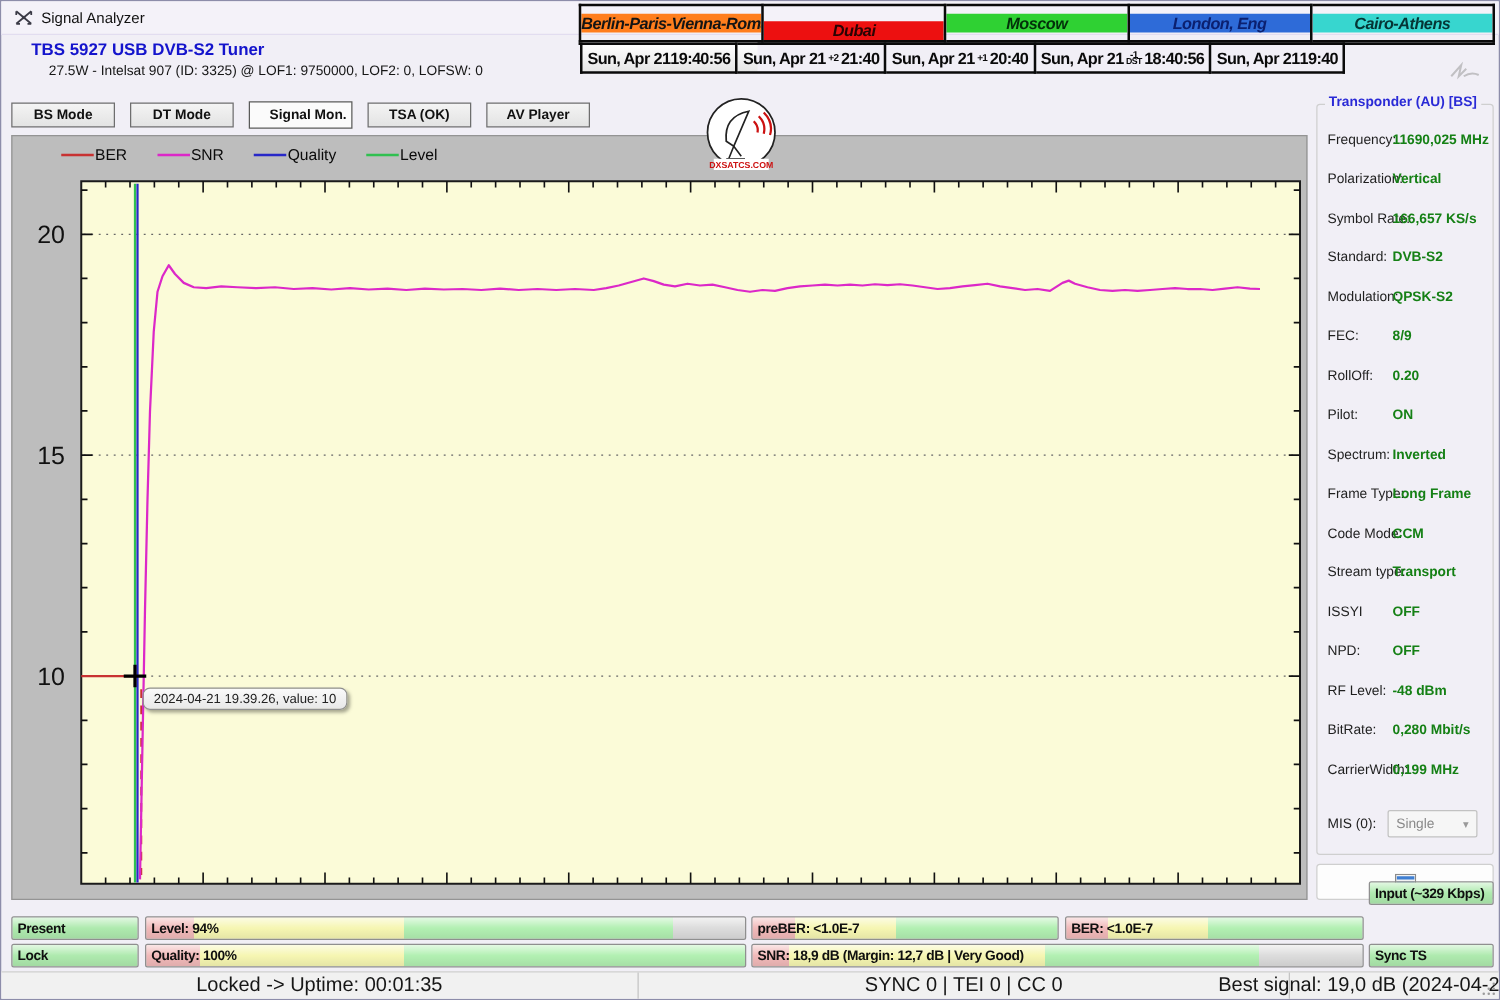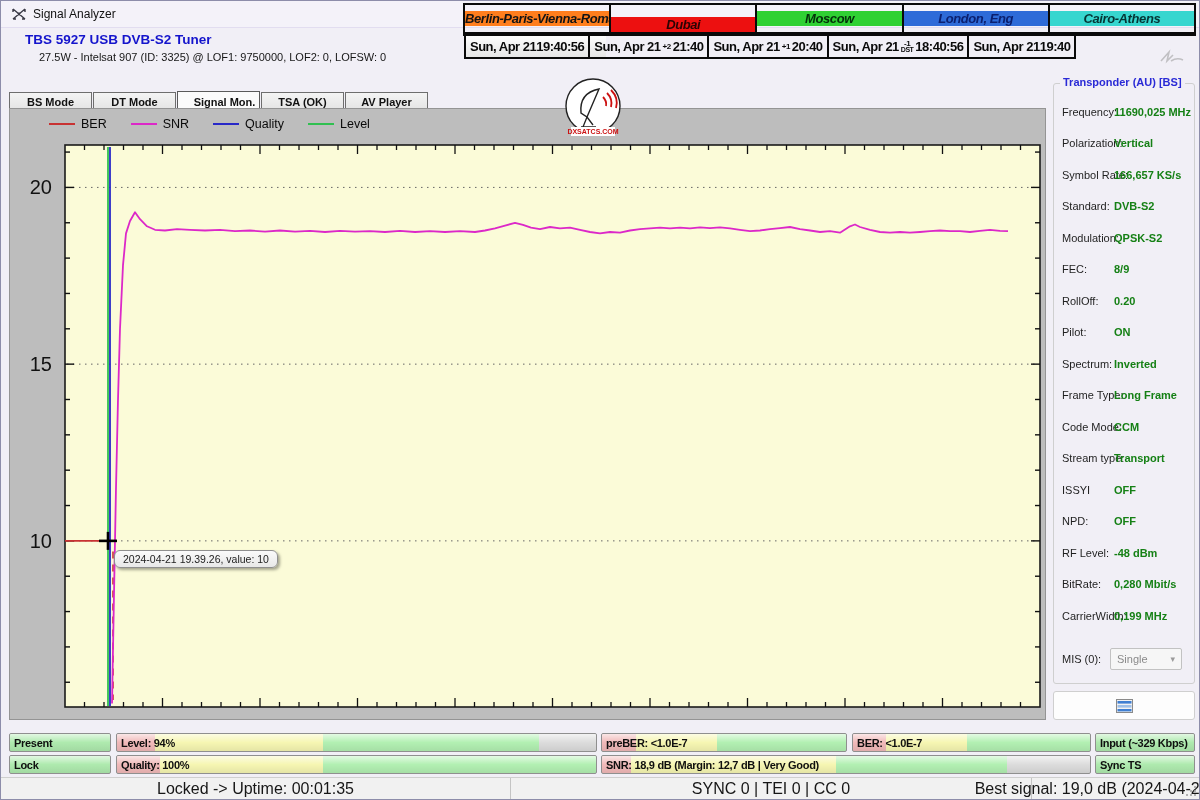--- a/index.html
+++ b/index.html
@@ -21,32 +21,32 @@
   .tcell{display:flex;align-items:center;padding:0 4px;letter-spacing:-0.5px;white-space:nowrap;}
   .tcell .date{flex:1;text-align:left;}
   .tcell .off{display:flex;flex-direction:column;align-items:center;line-height:6px;
               font-size:8px;margin:0 2px;}
   .tcell .time{text-align:right;}
   .watermark{position:absolute;left:1156px;top:48px;opacity:.55;}
   
   .devtitle{position:absolute;left:24px;top:31px;color:#1414cc;font-weight:bold;font-size:13.5px;}
   .devsub{position:absolute;left:38px;top:50px;color:#161616;font-size:11px;}
   
-  .tabs{position:absolute;left:8px;top:81px;height:22px;display:flex;gap:1px;margin-top:10px;}
+  .tabs{position:absolute;left:8px;top:81px;height:22px;display:flex;gap:12px;}
   .tab{width:83px;height:20px;border:1px solid #6e6e6e;background:linear-gradient(180deg,#f4f4f4,#e3e3e3);
        font-size:11px;font-weight:bold;color:#111;display:flex;align-items:center;justify-content:center;
        cursor:pointer;box-sizing:border-box;}
   .tab.active{background:#fbfbfb;height:22px;margin-top:-1px;border-color:#5a5a5a;padding-left:12px;}
   
   .logo{position:absolute;left:562px;top:76px;z-index:6;}
   
   .chartbox{position:absolute;left:8px;top:107px;width:1037px;height:612px;background:#bdbdbd;
             border:1px solid #949494;box-sizing:border-box;}
   .legend{position:absolute;left:39px;top:5px;height:20px;display:flex;align-items:center;gap:12px;}
-  .legend .item{display:flex;align-items:center;gap:6px;margin-right:12px;}
+  .legend .item{display:flex;align-items:center;gap:1px;margin-right:12px;}
   .legend-line{width:26px;height:2px;display:inline-block;}
   .legend .lbl{font-size:12.5px;color:#0a0a0a;}
   #chart-canvas{position:absolute;left:0;top:0;}
   .tooltip{position:absolute;left:104px;top:441px;background:linear-gradient(180deg,#fafafa,#e8e8e8);
            border:1px solid #8f8f8f;border-radius:6px;padding:2px 8px;font-size:10.5px;color:#222;
            box-shadow:2px 2px 3px rgba(0,0,0,.35);white-space:nowrap;}
   
   .panel{position:absolute;left:1052px;top:82px;width:142px;height:601px;border:1px solid #cfcfcf;
          border-radius:3px;background:#f1eff6;box-sizing:border-box;}
   .panel-title{position:absolute;left:6px;top:-8px;background:#f1eff6;padding:0 3px;
@@ -445,21 +445,21 @@
     </div>
   <div class="gauge" style="left: 115px; top: 732px; width: 481px; background: linear-gradient(90deg, rgb(241, 185, 185) 0%, rgb(241, 185, 185) 8%, rgb(246, 246, 178) 8%, rgb(246, 246, 178) 43%, rgb(178, 240, 178) 43%, rgb(178, 240, 178) 88%, rgb(220, 220, 220) 88%, rgb(220, 220, 220) 100%);">
       <span class="glabel">Level: 94%</span>
     </div>
   <div class="gauge" style="left: 600px; top: 732px; width: 246px; background: linear-gradient(90deg, rgb(241, 185, 185) 0%, rgb(241, 185, 185) 14%, rgb(246, 246, 178) 14%, rgb(246, 246, 178) 47%, rgb(178, 240, 178) 47%, rgb(178, 240, 178) 100%);">
       <span class="glabel">preBER: &lt;1.0E-7</span>
     </div>
   <div class="gauge" style="left: 851px; top: 732px; width: 239px; background: linear-gradient(90deg, rgb(241, 185, 185) 0%, rgb(241, 185, 185) 14%, rgb(246, 246, 178) 14%, rgb(246, 246, 178) 48%, rgb(178, 240, 178) 48%, rgb(178, 240, 178) 100%);">
       <span class="glabel">BER: &lt;1.0E-7</span>
     </div>
-  <div class="gauge" style="left: 1094px; top: 732px; width: 100px; background: linear-gradient(90deg, rgb(174, 234, 174) 0%, rgb(174, 234, 174) 100%);">
+  <div class="gauge" style="left: 1094px; top: 704px; width: 100px; background: linear-gradient(90deg, rgb(174, 234, 174) 0%, rgb(174, 234, 174) 100%);">
       <span class="glabel">Input (~329 Kbps)</span>
     </div>
 
   <div class="gauge" style="left: 8px; top: 754px; width: 102px; background: linear-gradient(90deg, rgb(174, 234, 174) 0%, rgb(174, 234, 174) 100%);">
       <span class="glabel">Lock</span>
     </div>
   <div class="gauge" style="left: 115px; top: 754px; width: 481px; background: linear-gradient(90deg, rgb(241, 185, 185) 0%, rgb(241, 185, 185) 9%, rgb(246, 246, 178) 9%, rgb(246, 246, 178) 43%, rgb(178, 240, 178) 43%, rgb(178, 240, 178) 100%);">
       <span class="glabel">Quality: 100%</span>
     </div>
   <div class="gauge" style="left: 600px; top: 754px; width: 490px; background: linear-gradient(90deg, rgb(241, 185, 185) 0%, rgb(241, 185, 185) 6%, rgb(246, 246, 178) 6%, rgb(246, 246, 178) 48%, rgb(178, 240, 178) 48%, rgb(178, 240, 178) 83%, rgb(220, 220, 220) 83%, rgb(220, 220, 220) 100%);">

